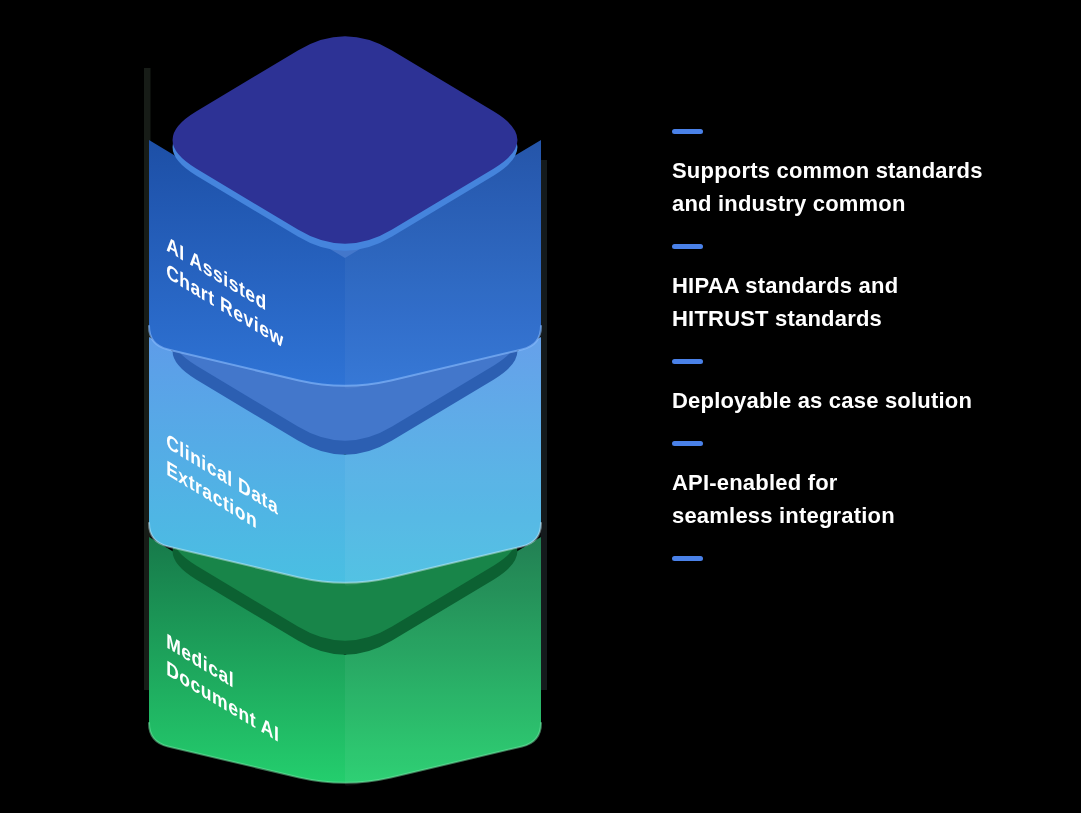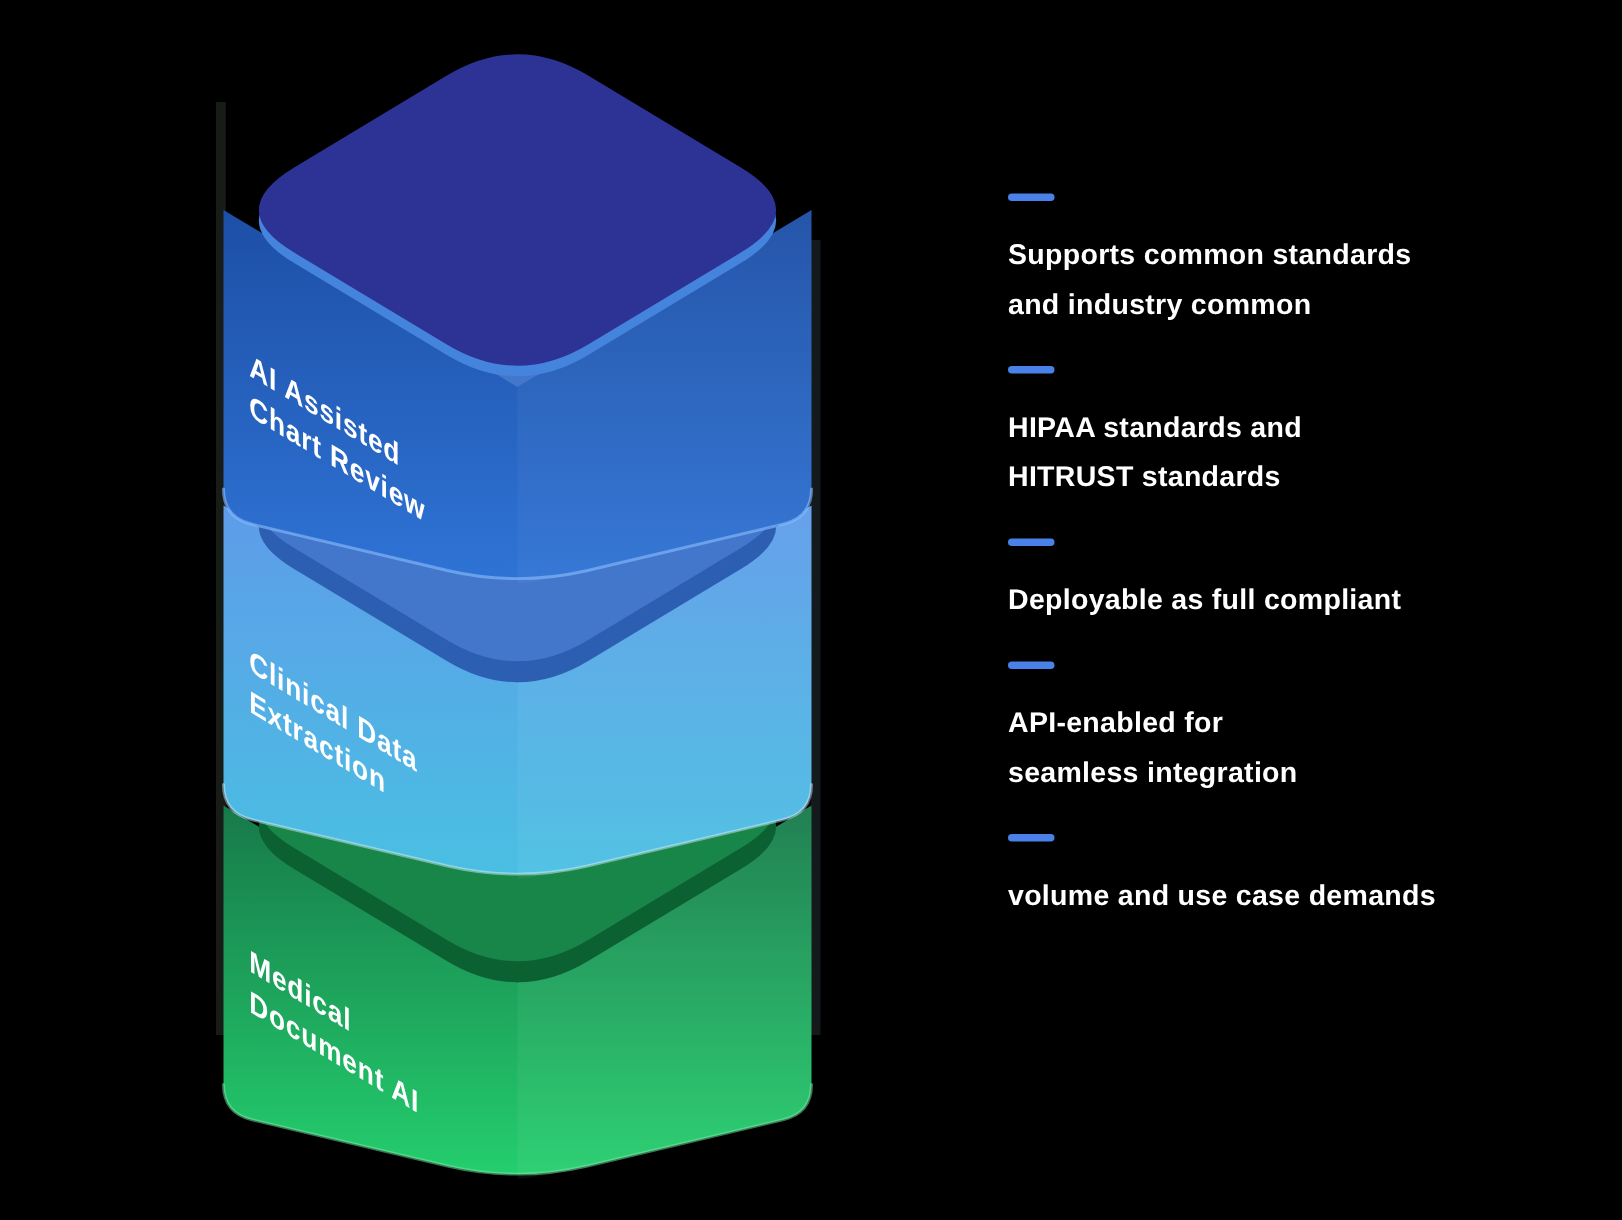--- a/index.html
+++ b/index.html
@@ -4,21 +4,21 @@
 <style>
   html,body{margin:0;padding:0;background:#000;}
   .canvas{position:relative;width:1081px;height:813px;background:#000;overflow:hidden;
           font-family:"Liberation Sans",sans-serif;}
   .stack-svg{position:absolute;left:0;top:0;}
   .slab-label{font-family:"Liberation Sans",sans-serif;font-size:20.5px;font-weight:600;
               fill:#ffffff;letter-spacing:0.6px;}
   .features{position:absolute;left:672px;top:129px;width:330px;}
   .feature{margin-bottom:24px;}
   .dash{width:31px;height:5px;border-radius:2.5px;background:#4a81e8;margin-bottom:20px;}
-  .fline{color:#ffffff;font-size:19px;font-weight:700;line-height:33px;letter-spacing:0.2px;
+  .fline{color:#ffffff;font-size:22px;font-weight:700;line-height:33px;letter-spacing:0.2px;
          white-space:nowrap;}
 </style>
 </head>
 <body>
 
 <div class="canvas">
 
   <svg class="stack-svg" width="1081" height="813" viewBox="0 0 1081 813">
     <defs>
       <linearGradient id="gf1" gradientUnits="userSpaceOnUse" x1="0" y1="140" x2="0" y2="391">
@@ -81,26 +81,25 @@
       <div class="fline">Supports common standards</div>
       <div class="fline">and industry common</div>
     </div>
     <div class="feature">
       <div class="dash"></div>
       <div class="fline">HIPAA standards and</div>
       <div class="fline">HITRUST standards</div>
     </div>
     <div class="feature">
       <div class="dash"></div>
-      <div class="fline">Deployable as full compliant</div>
+      <div class="fline">Deployable as case solution</div>
     </div>
     <div class="feature">
       <div class="dash"></div>
       <div class="fline">API-enabled for</div>
       <div class="fline">seamless integration</div>
     </div>
     <div class="feature">
       <div class="dash"></div>
-      <div class="fline">volume and use case demands</div>
     </div>
   </div>
 
 </div>
 
 </body></html>

